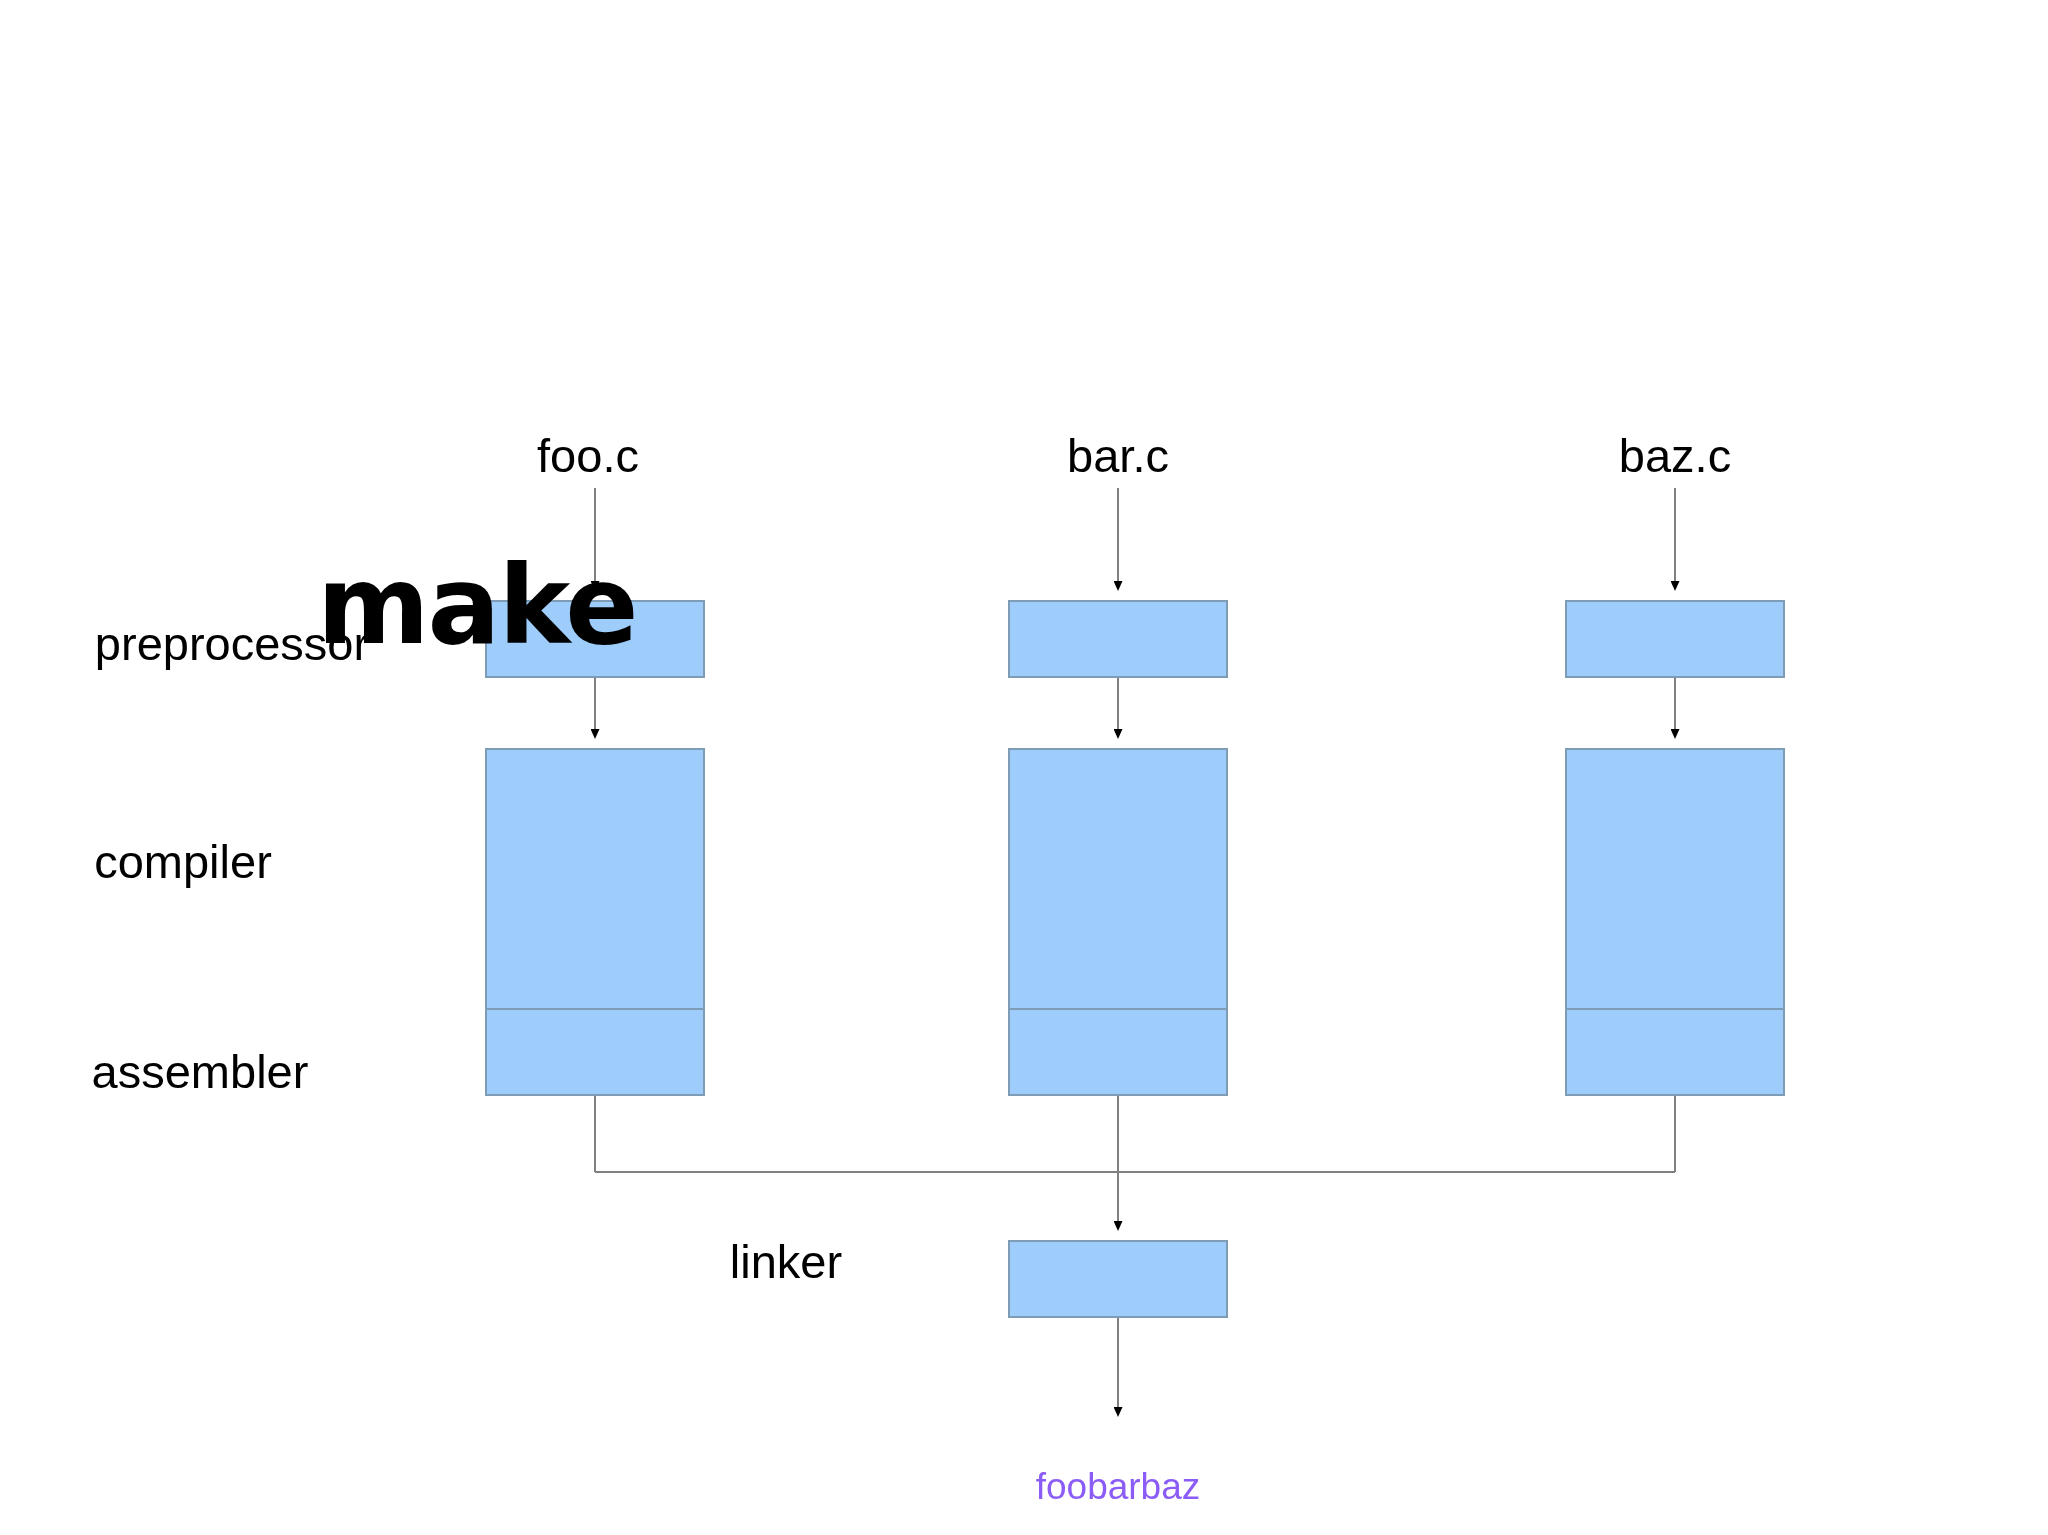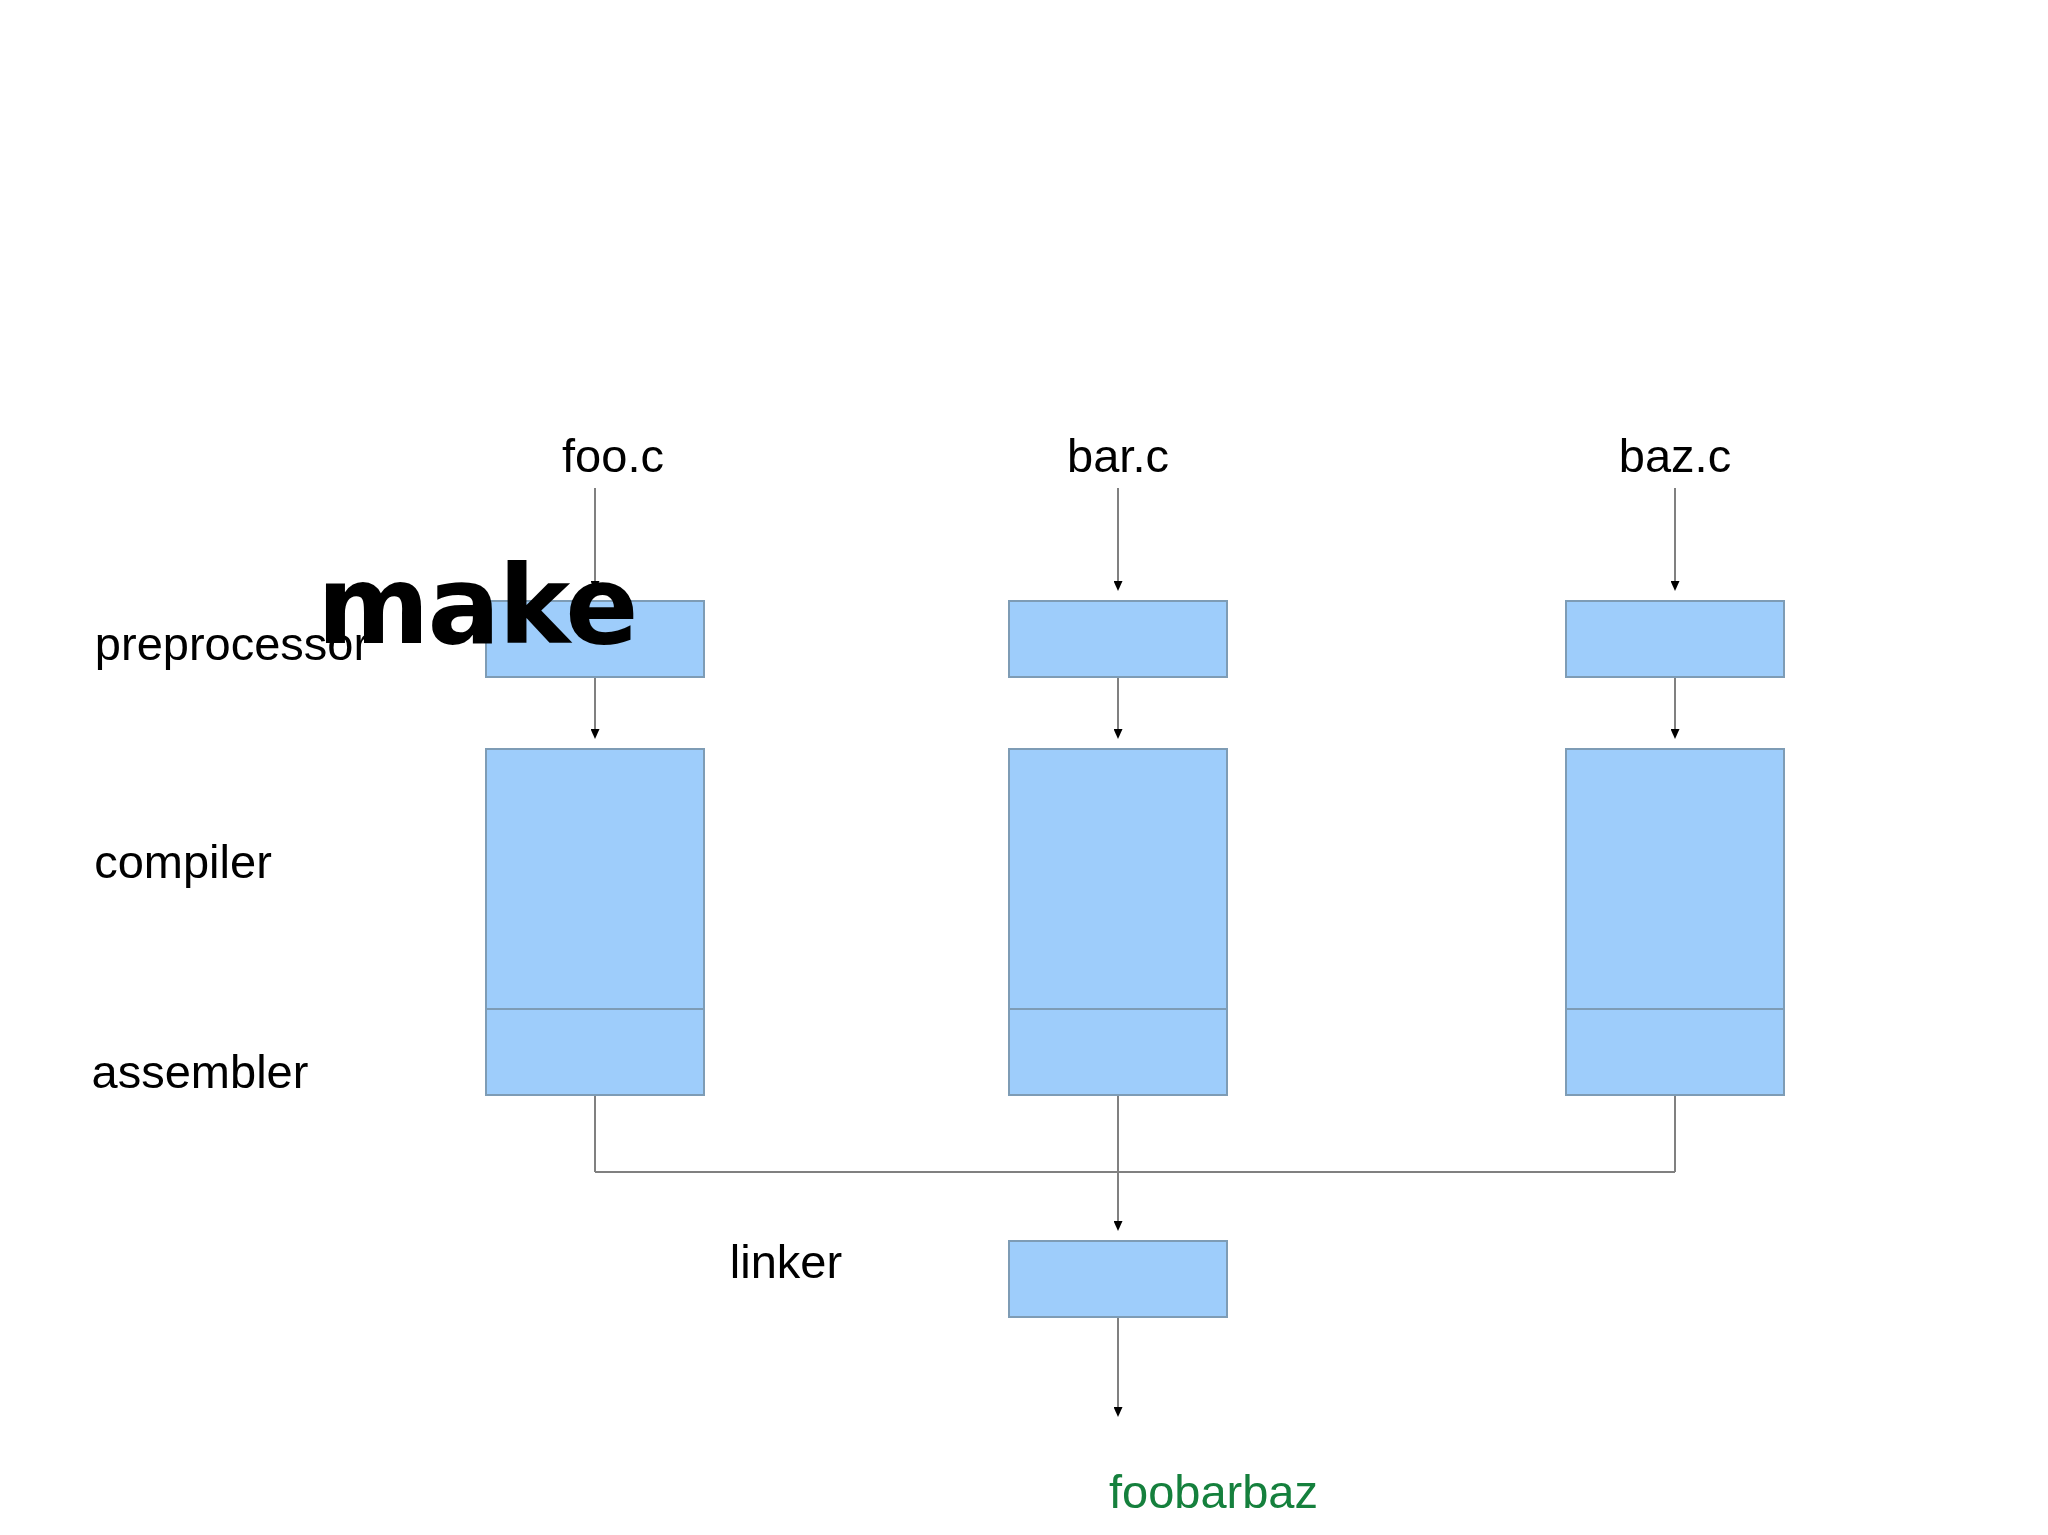--- a/index.html
+++ b/index.html
@@ -33,23 +33,23 @@
     position:absolute;
     font-size:47px;
     color:#000;
     white-space:nowrap;
     line-height:1;
     text-align:center;
   }
 
   .out-label{
     position:absolute;
-    font-size:47px;
-    color:#15803d;
-    text-align:right;
+    font-size:37px;
+    color:#8b5cf6;
+    text-align:center;
     white-space:nowrap;
     line-height:1;
   }
 
   .make-overlay{
     position:absolute;
     font-family:"DejaVu Sans","Liberation Sans",sans-serif;
     font-weight:bold;
     font-size:108px;
     color:#000;
@@ -100,21 +100,21 @@
       <line x1="595" y1="1096" x2="595" y2="1172"></line>
       <line x1="1675" y1="1096" x2="1675" y2="1172"></line>
       <line x1="595" y1="1172" x2="1675" y2="1172"></line>
 
       <line x1="1118" y1="1096" x2="1118" y2="1222" marker-end="url(#arrowhead)"></line>
 
       <line x1="1118" y1="1318" x2="1118" y2="1408" marker-end="url(#arrowhead)"></line>
     </g>
   </svg>
 
-  <div class="src-label" style="left:463px;top:432px;width:300px;">foo.c</div>
+  <div class="src-label" style="left:438px;top:432px;width:300px;">foo.c</div>
   <div class="src-label" style="left:968px;top:432px;width:300px;">bar.c</div>
   <div class="src-label" style="left:1525px;top:432px;width:300px;">baz.c</div>
 
   <div class="stage-label" style="left:32px;top:620px;width:400px;">preprocessor</div>
   <div class="stage-label" style="left:-17px;top:838px;width:400px;">compiler</div>
   <div class="stage-label" style="left:0px;top:1048px;width:400px;">assembler</div>
   <div class="stage-label" style="left:586px;top:1238px;width:400px;">linker</div>
 
   <div class="node-box" style="left:485px;top:600px;width:220px;height:78px;"></div>
   <div class="node-box" style="left:1008px;top:600px;width:220px;height:78px;"></div>

